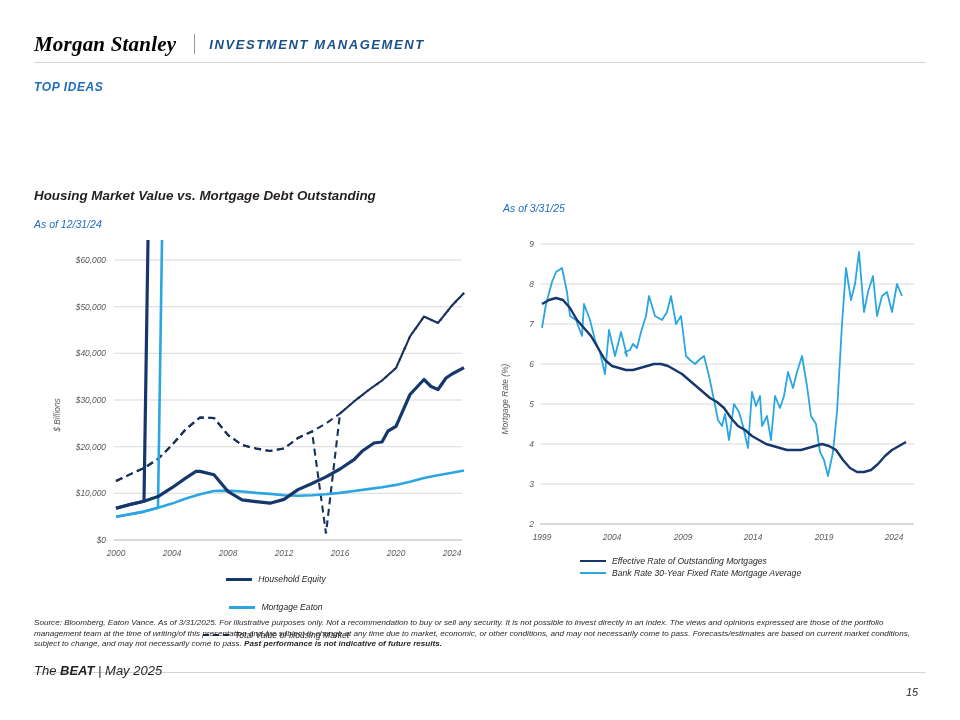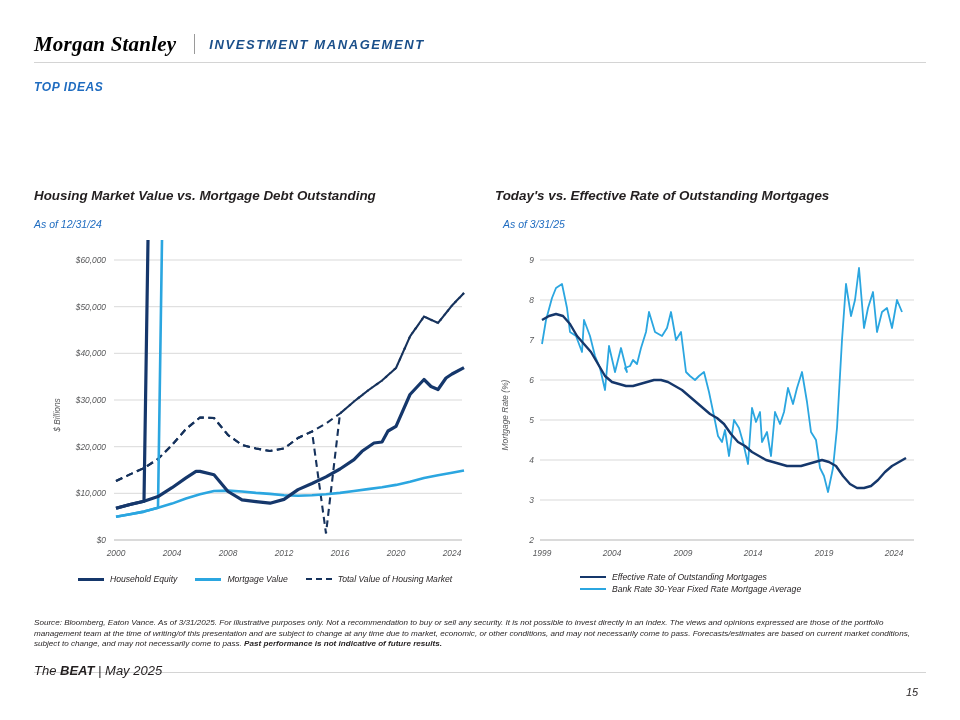--- a/index.html
+++ b/index.html
@@ -141,20 +141,21 @@
     display: inline-block;
     width: 26px;
     height: 0;
     border-top-width: 2.6px;
     border-top-style: solid;
   }
   .legend.left-legend {
     position: relative;
     margin-top: 4px;
     padding-left: 44px;
+    flex-direction: column;
   }
   .legend.right-legend {
     position: relative;
     margin-top: 2px;
     padding-left: 86px;
     display: block;
   }
   .legend.right-legend .legend-item {
     margin-bottom: 2px;
   }
@@ -265,31 +266,30 @@
       </svg>
     </div>
 
     <div class="legend left-legend">
       <span class="legend-item">
         <span class="swatch" style="border-top-color:#15376b;border-top-width:3px;"></span>
         <span>Household Equity</span>
       </span>
       <span class="legend-item">
         <span class="swatch" style="border-top-color:#2ba6e0;border-top-width:3px;"></span>
-        <span>Mortgage Value</span>
+        <span>Mortgage Eaton</span>
       </span>
       <span class="legend-item">
         <span class="swatch" style="border-top-color:#16325c;border-top-style:dashed;border-top-width:2.5px;"></span>
         <span>Total Value of Housing Market</span>
       </span>
     </div>
   </div>
 
   <div class="panel right">
-    <div class="panel-title">Today's vs. Effective Rate of Outstanding Mortgages</div>
     <div class="panel-asof">As of 3/31/25</div>
 
     <div class="plot-wrap">
       <svg width="432" height="330" viewBox="0 0 432 330">
 
         <g stroke="#d9d9d9" stroke-width="1">
           <line x1="46" y1="20" x2="420" y2="20"></line>
           <line x1="46" y1="60" x2="420" y2="60"></line>
           <line x1="46" y1="100" x2="420" y2="100"></line>
           <line x1="46" y1="140" x2="420" y2="140"></line>

